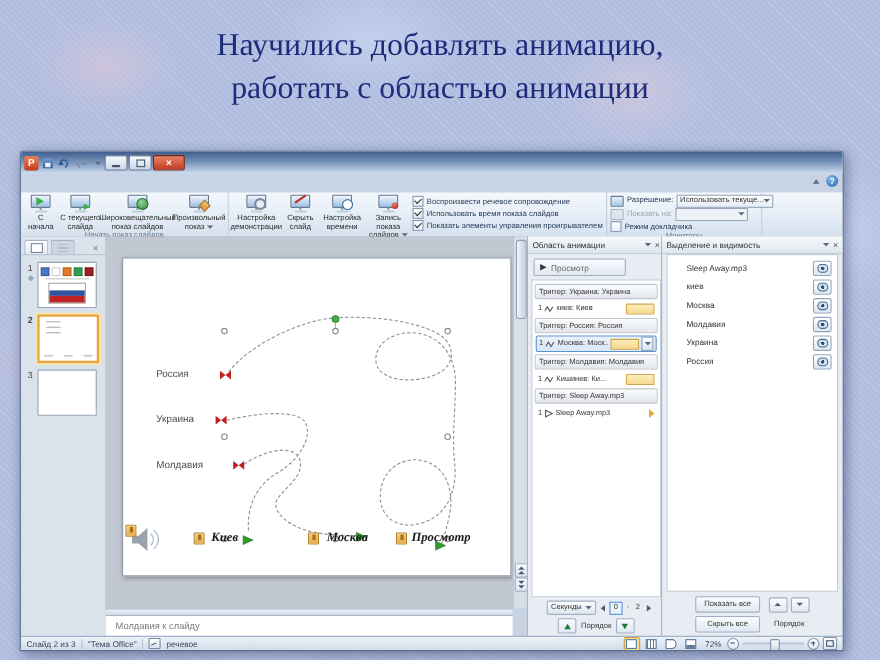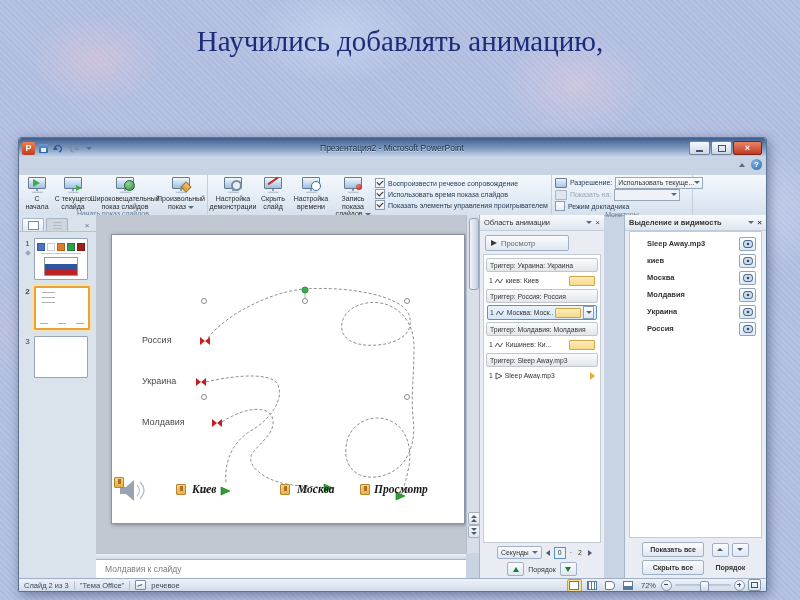--- a/index.html
+++ b/index.html
@@ -114,21 +114,21 @@
   .vsbtn{position:absolute;left:1px;width:10px;height:11px;border:1px solid #a2b0c2;border-radius:2px;background:linear-gradient(#fbfcfe,#dde5ef);
     display:flex;flex-direction:column;align-items:center;justify-content:center;gap:1px;}
   .tri-u{width:0;height:0;border-left:3px solid transparent;border-right:3px solid transparent;border-bottom:3px solid #4a5c74;}
   .tri-dn{width:0;height:0;border-left:3px solid transparent;border-right:3px solid transparent;border-top:3px solid #4a5c74;}
   .splitter{position:absolute;left:77px;top:415px;width:370px;height:6px;background:linear-gradient(#edf1f7,#c9d3e2);border-top:1px solid #b6c1d1;}
   .notes{position:absolute;left:77px;top:421px;width:370px;height:19px;background:#fff;border-top:1px solid #a9b5c5;
     font-size:8.5px;color:#7c7c7c;display:flex;align-items:center;padding-left:9px;box-sizing:border-box;}
   
   .pane{position:absolute;top:77px;bottom:13px;background:#e9edf3;border-left:1px solid #a9b5c5;display:flex;flex-direction:column;}
   .anim{left:460px;width:124px;}
-  .selp{left:605px;right:0;font-weight:bold;}
+  .selp{left:582px;right:0;}
   .phead{height:15px;background:linear-gradient(#f8fafc,#dde6f0);border-bottom:1px solid #c2cdda;
     display:flex;align-items:center;padding:0 4px;font-size:7.5px;color:#333;gap:3px;flex:0 0 auto;}
   .phead .sp{flex:1;}
   .pclose{font-size:8px;color:#445;line-height:8px;}
   .preview{width:72px;height:14px;border:1px solid #9fb0c4;border-radius:2px;background:linear-gradient(#fbfcfe,#dfe7f1);
     display:flex;align-items:center;gap:4px;font-size:7.5px;color:#666;padding:0 5px;margin:4px 0 3px 5px;flex:0 0 auto;}
   .pv-play{width:0;height:0;border-left:6px solid #3a3a3a;border-top:3.5px solid transparent;border-bottom:3.5px solid transparent;}
   .alist{flex:1;background:#fff;border:1px solid #c2cbd6;margin:0 3px;padding:3px 2px;display:flex;flex-direction:column;gap:2px;overflow:hidden;}
   .tghead{height:12px;border:1px solid #c0c6ce;border-radius:2px;background:linear-gradient(#fafbfc,#e2e6eb);
     font-size:6.8px;color:#333;display:flex;align-items:center;padding:0 3px;white-space:nowrap;overflow:hidden;}
@@ -184,20 +184,21 @@
   .ztrack{width:56px;height:3px;background:linear-gradient(#b0bccd,#d8e2ee);border-radius:2px;position:relative;}
   .zthumb{position:absolute;left:25px;top:-3px;width:7px;height:9px;background:linear-gradient(#fdfdfe,#cfd9e6);border:1px solid #8094ac;border-radius:2px;}
   .fitbtn{width:11px;height:10px;border:1px solid #8094ac;border-radius:2px;background:linear-gradient(#fff,#dbe4ef);display:flex;align-items:center;justify-content:center;}
   .fitbtn i{display:block;width:5px;height:4px;border:1px solid #44536b;}
 </style>
 </head>
 <body>
 
 <div class="page-title">
   <div>Научились добавлять анимацию,</div>
+  <div>работать с областью анимации</div>
 </div>
 
 <div class="win">
 
   <div class="titlebar">
     <div class="qat">
       <div class="pplogo">P</div>
       <div class="qbtn">
           <div class="floppy">
             <i></i>
@@ -212,21 +213,20 @@
       <div class="qbtn">
         <svg width="11" height="9">
             <path d="M9,6 A3.3,3.3 0 1 0 5,8" stroke="#7a8aa0" fill="none" stroke-width="1.3"></path>
             <path d="M11,6 L6,6 L9,2 Z" fill="#7a8aa0"></path>
           </svg>
       </div>
       <div class="qbtn">
           <span class="caret-d"></span>
         </div>
     </div>
-    <div class="wtitle">Презентация2 - Microsoft PowerPoint</div>
     <div class="wbtns">
       <div class="wbtn">
           <div class="minbar"></div>
         </div>
       <div class="wbtn">
           <div class="restorebox"></div>
         </div>
       <div class="wbtn close">
           <span>×</span>
         </div>

